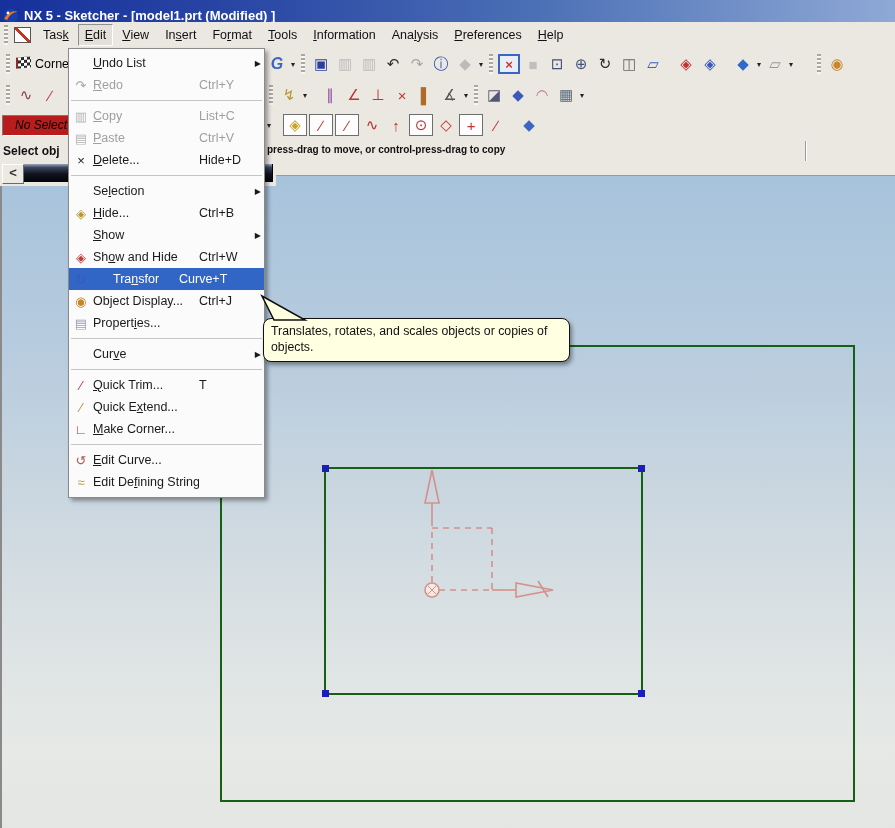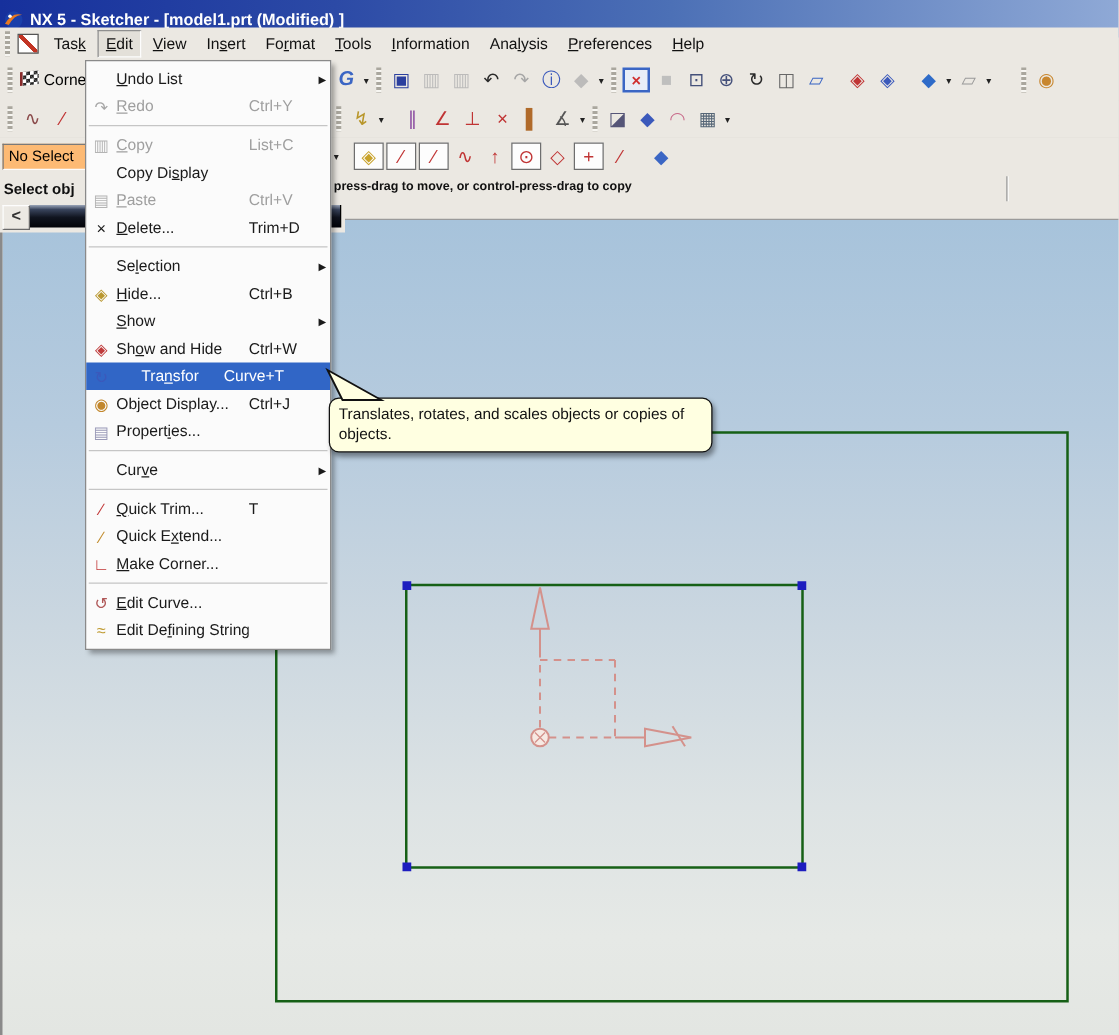--- a/index.html
+++ b/index.html
@@ -35,22 +35,22 @@
   .ticon.bluebox{border:2px solid #3b66c4;background:#e8eef8;width:18px;height:16px;font-size:13px;font-weight:bold;}
   .ticon.gbold{font-weight:bold;font-style:italic;font-size:16px;}
   .caret{flex:none;font-size:8px;color:#222;margin:0 2px;}
   .tspace{flex:none;width:9px;}
   .tlabel{flex:none;font-size:12.5px;margin-left:2px;white-space:nowrap;}
   .flagicon{flex:none;width:13px;height:11px;margin:0 2px 4px 2px;border-left:2px solid #8a2a2a;
     background:
       linear-gradient(45deg,#222 25%,transparent 25%,transparent 75%,#222 75%),
       linear-gradient(45deg,#222 25%,#fff 25%,#fff 75%,#222 75%);
     background-size:6px 6px;background-position:0 0,3px 3px;transform:skewY(-6deg);}
-  .combo{flex:none;height:17px;line-height:17px;width:70px;background:#fdba74;border:1px solid;
-    border-color:#7a7a7a #fdfdfd #fdfdfd #7a7a7a;padding:1px 4px;font-size:12px;white-space:nowrap;overflow:hidden;}
+  .combo{flex:none;height:17px;line-height:17px;width:70px;background:#b91c1c;border:1px solid;
+    border-color:#7a7a7a #fdfdfd #fdfdfd #7a7a7a;padding:1px 12px;font-size:12px;white-space:nowrap;overflow:hidden;font-style:italic;}
 
   
   .cuebar{position:absolute;top:140px;left:0;width:895px;height:35px;background:#ebe8e2;
     border-bottom:1px solid #9a9a9a;z-index:2;}
   .cue-prompt{position:absolute;left:3px;top:4px;font-weight:bold;font-size:12px;color:#111;white-space:nowrap;}
   .cue-msg{position:absolute;left:267px;top:4px;font-weight:bold;font-size:10px;color:#111;white-space:nowrap;}
   .cue-divider{position:absolute;left:805px;top:1px;width:0;height:20px;
     border-left:1px solid #9a9a9a;border-right:1px solid #fdfdfd;}
 
   
@@ -254,36 +254,30 @@
         <span class="mshort">Ctrl+Y</span>
         <span class="marrow"></span>
       </div>
       <div class="msep"></div>
       <div class="mrow dis">
         <span class="micon" style="color: rgb(180, 180, 180);">▥</span>
         <span class="mlabel"><span class="mn">C</span>opy</span>
         <span class="mshort">List+C</span>
         <span class="marrow"></span>
       </div>
-      <div class="mrow">
-        <span class="micon"></span>
-        <span class="mlabel">Copy Di<span class="mn">s</span>play</span>
-        <span class="mshort"></span>
-        <span class="marrow"></span>
-      </div>
       <div class="mrow dis">
         <span class="micon" style="color: rgb(180, 180, 180);">▤</span>
         <span class="mlabel"><span class="mn">P</span>aste</span>
         <span class="mshort">Ctrl+V</span>
         <span class="marrow"></span>
       </div>
       <div class="mrow">
         <span class="micon" style="color: rgb(26, 26, 26);">×</span>
         <span class="mlabel"><span class="mn">D</span>elete...</span>
-        <span class="mshort">Trim+D</span>
+        <span class="mshort">Hide+D</span>
         <span class="marrow"></span>
       </div>
       <div class="msep"></div>
       <div class="mrow">
         <span class="micon"></span>
         <span class="mlabel">Se<span class="mn">l</span>ection</span>
         <span class="mshort"></span>
         <span class="marrow">▶</span>
       </div>
       <div class="mrow">

